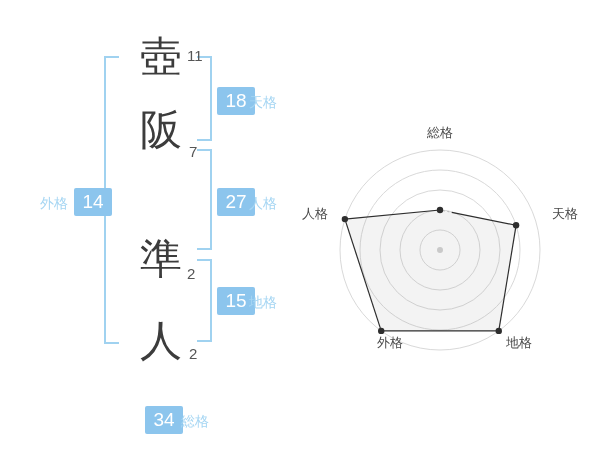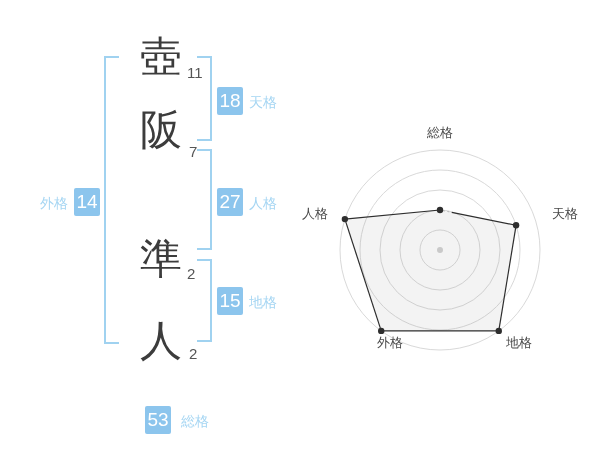--- a/index.html
+++ b/index.html
@@ -9,39 +9,39 @@
   }
   
   .kanji{
     position:absolute;left:136px;width:50px;text-align:center;
     font-size:42px;line-height:44px;color:var(--ink,#3c3c3c);
   }
   .k1{top:35px}.k2{top:108px}.k3{top:237px}.k4{top:319px}
   .strokes{
     position:absolute;font-size:15px;line-height:15px;color:var(--stroke-gray,#555555);
   }
-  .s1{left:187px;top:65px}.s2{left:189px;top:144px}.s3{left:187px;top:266px}.s4{left:189px;top:346px}
+  .s1{left:187px;top:48px}.s2{left:189px;top:144px}.s3{left:187px;top:266px}.s4{left:189px;top:346px}
   .bracket{position:absolute;width:13px;}
   .bracket-left{
     left:104px;top:56px;height:284px;
     border-left:2px solid var(--bracket,#a0d2f0);
     border-top:2px solid var(--bracket,#a0d2f0);
     border-bottom:2px solid var(--bracket,#a0d2f0);
   }
   .bracket-right{
     left:197px;
     border-right:2px solid var(--bracket,#a0d2f0);
     border-top:2px solid var(--bracket,#a0d2f0);
     border-bottom:2px solid var(--bracket,#a0d2f0);
   }
   .b1{top:56px;height:81px}
   .b2{top:149px;height:97px}
   .b3{top:259px;height:79px}
   .badge{
-    position:absolute;width:26px;height:28px;border-radius:2px;
+    position:absolute;width:38px;height:28px;border-radius:2px;
     background:var(--accent,#8cc5ed);color:#ffffff;
     font-size:19px;display:flex;align-items:center;justify-content:center;
   }
   .badge-tenkaku{left:217px;top:87px}
   .badge-jinkaku{left:217px;top:188px}
   .badge-chikaku{left:217px;top:287px}
   .badge-gaikaku{left:74px;top:188px}
   .badge-soukaku{left:145px;top:406px}
   .cat-label{
     position:absolute;font-size:14px;line-height:14px;color:var(--accent-light,#a6d6f3);
@@ -85,21 +85,21 @@
 
     <div class="badge badge-jinkaku">27</div>
     <div class="cat-label lbl-jinkaku">人格</div>
 
     <div class="badge badge-chikaku">15</div>
     <div class="cat-label lbl-chikaku">地格</div>
 
     <div class="badge badge-gaikaku">14</div>
     <div class="cat-label lbl-gaikaku">外格</div>
 
-    <div class="badge badge-soukaku">53</div>
+    <div class="badge badge-soukaku">34</div>
     <div class="cat-label lbl-soukaku">総格</div>
   </div>
 
   <div class="radar-wrap">
     <svg id="radar-svg" width="300" height="280" viewBox="0 0 300 280" xmlns="http://www.w3.org/2000/svg">
         <circle cx="150" cy="150" r="20" fill="none" stroke="#d9d9d9" stroke-width="1"></circle>
         <circle cx="150" cy="150" r="40" fill="none" stroke="#d9d9d9" stroke-width="1"></circle>
         <circle cx="150" cy="150" r="60" fill="none" stroke="#d9d9d9" stroke-width="1"></circle>
         <circle cx="150" cy="150" r="80" fill="none" stroke="#d9d9d9" stroke-width="1"></circle>
         <circle cx="150" cy="150" r="100" fill="none" stroke="#d9d9d9" stroke-width="1"></circle>

